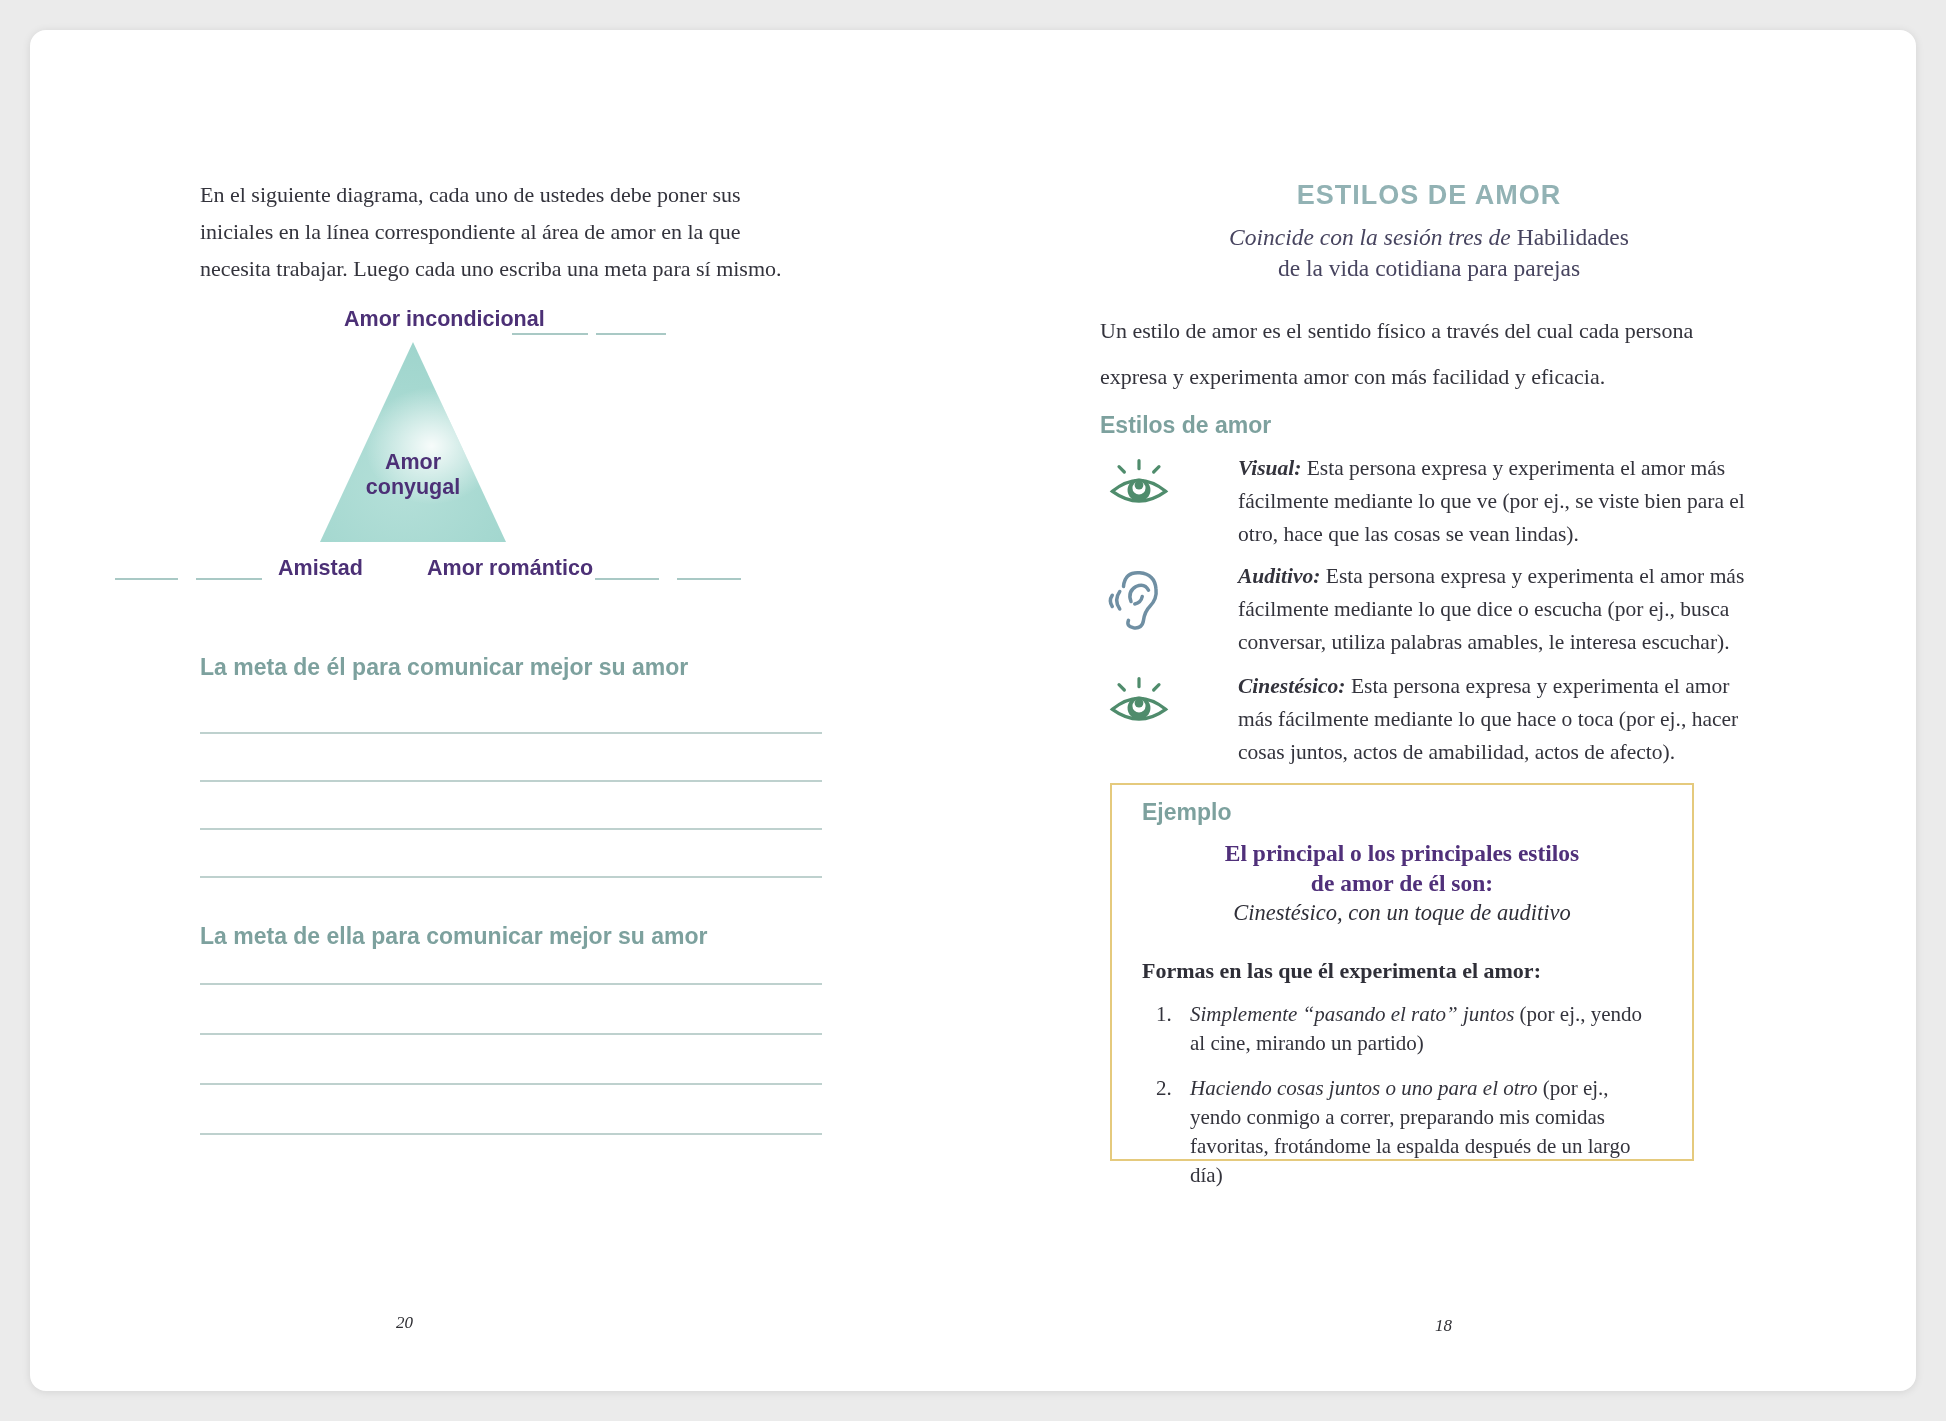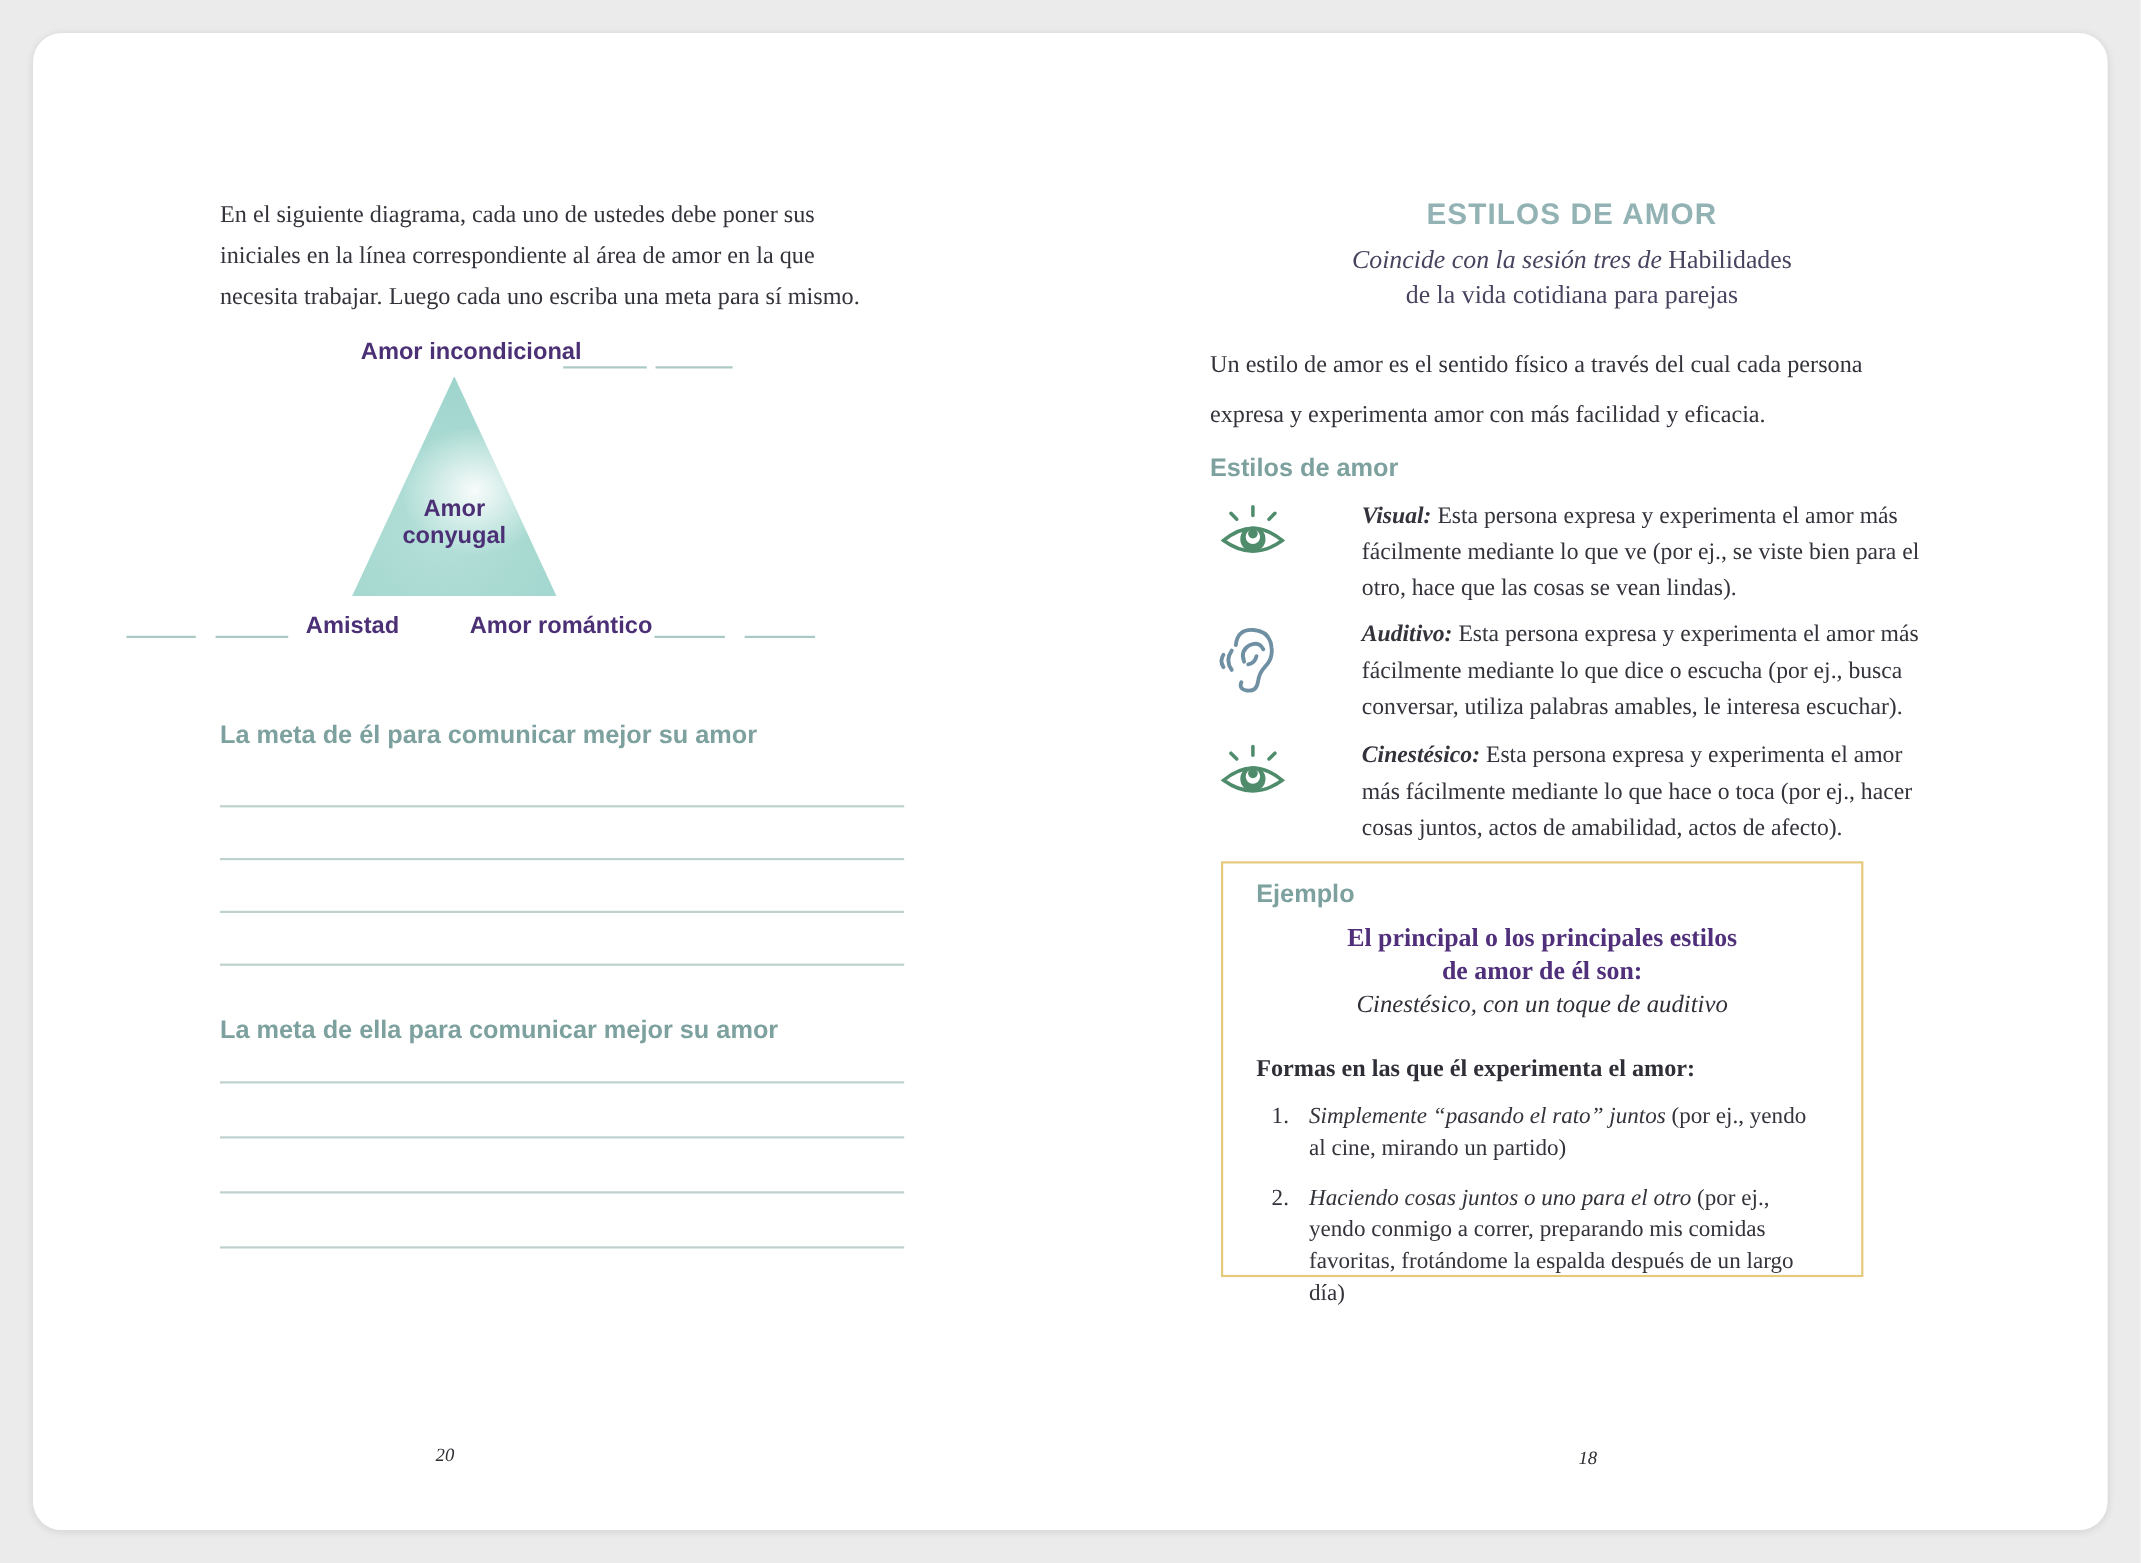--- a/index.html
+++ b/index.html
@@ -6,21 +6,21 @@
   body{
     width:1946px;height:1421px;
     background:#ebebeb;
     font-family:"Liberation Serif",serif;
     position:relative;
     overflow:hidden;
   }
   .sheet{
     position:absolute;left:30px;top:30px;
     width:1886px;height:1361px;
-    background:#ffffff;border-radius:26px;
+    background:#ffffff;border-radius:16px;
     box-shadow:0 1px 8px rgba(0,0,0,.10);
   }
   .abs{position:absolute;}
   
   .intro-left{
     left:170px;top:146px;width:610px;
     font-size:22px;line-height:37px;color:#33333c;
   }
   .tri-label{
     font-family:"Liberation Sans",sans-serif;
@@ -108,21 +108,21 @@
   .ex-item .num{flex:0 0 34px;margin-left:14px;}
   .ex-item .it{font-style:italic;}
 </style>
 </head>
 <body>
 
 <div class="sheet">
 
   <div class="abs intro-left">En el siguiente diagrama, cada uno de ustedes debe poner sus iniciales en la línea correspondiente al área de amor en la que necesita trabajar. Luego cada uno escriba una meta para sí mismo.</div>
 
-  <div class="abs tri-label" style="left:298px;top:277px;">Amor incondicional</div>
+  <div class="abs tri-label" style="left:314px;top:277px;">Amor incondicional</div>
   <div class="abs blank-line" style="left:482px;top:303px;width:76px;"></div>
   <div class="abs blank-line" style="left:566px;top:303px;width:70px;"></div>
 
   <div class="abs triangle"></div>
   <div class="abs tri-center tri-label">
     <div>Amor</div>
     <div>conyugal</div>
   </div>
 
   <div class="abs blank-line" style="left:85px;top:548px;width:63px;"></div>

